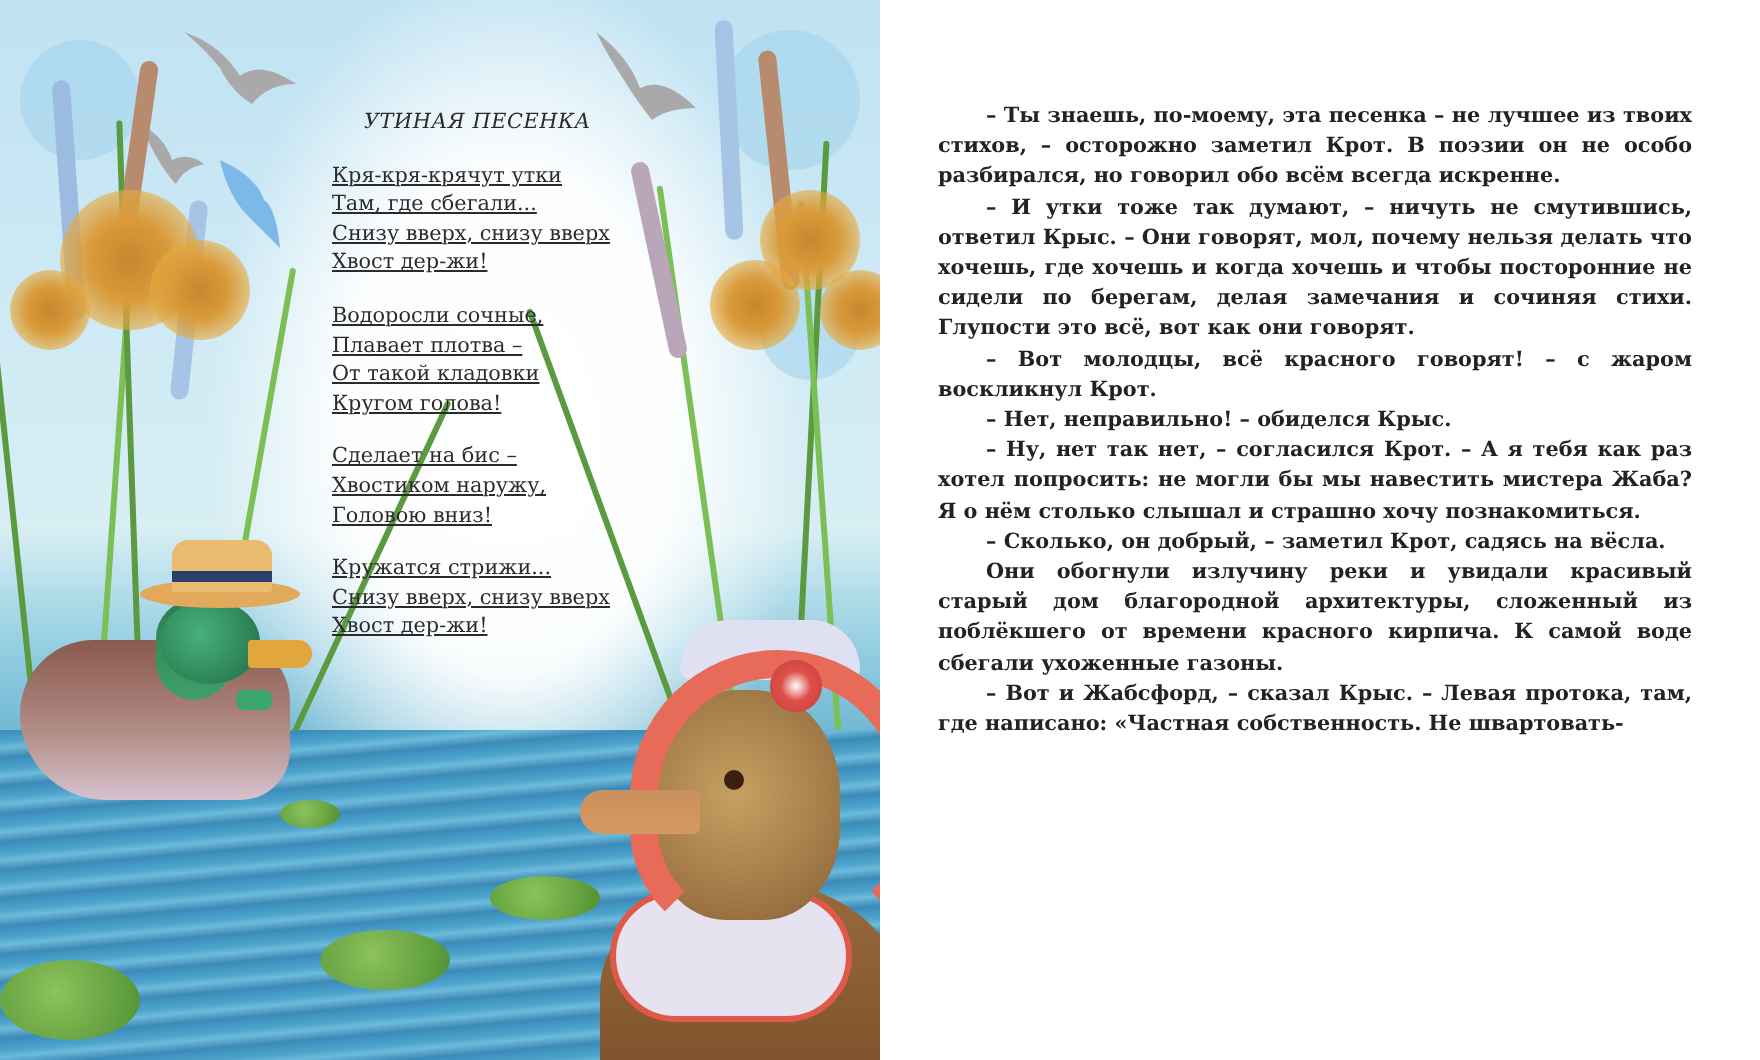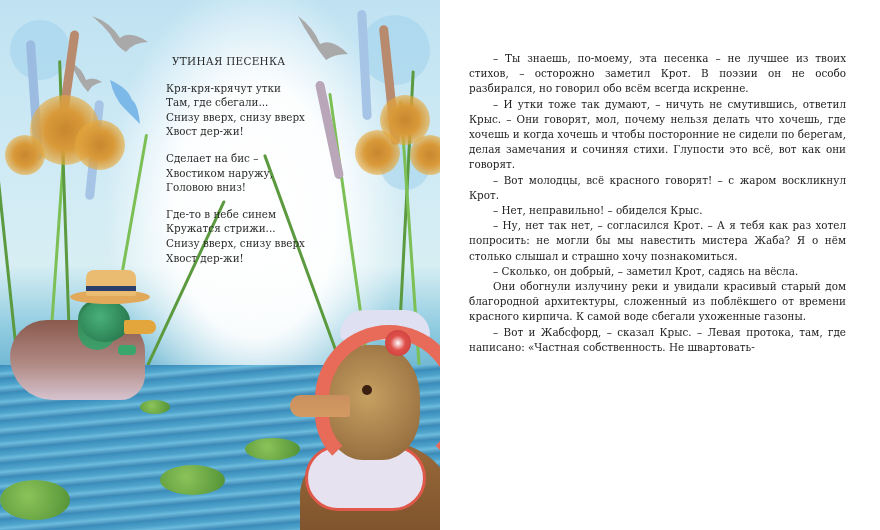--- a/index.html
+++ b/index.html
@@ -55,32 +55,32 @@
     .hen-bonnet { position:absolute; left:315px; top:325px; width:120px; height:120px; border-radius: 50% 50% 40% 40%;
       border: 14px solid #e86a58; border-bottom-color: transparent; border-left-color: #e86a58; background: transparent; }
     .hen-bonnet-top { position:absolute; left:340px; top:310px; width:90px; height:30px; border-radius: 45px 45px 10px 10px; background:#dfe0f2; }
     .hen-pompom { position:absolute; left:385px; top:330px; width:26px; height:26px; border-radius:50%;
       background: radial-gradient(circle, #fff 0%, #e0504a 40%, #c23b3b 100%); }
 
     .poem {
       position:absolute; left:166px; top:54px; width:190px;
       font-size: 10.4px; line-height: 14.6px; color:#2b2b2b;
     }
-    .poem-title { font-size: 10.4px; letter-spacing: 0.3px; margin: 0 0 12px 6px; font-weight: normal; }
-    .stanza { margin: 0 0 12px 0; }
+    .poem-title { font-size: 10.4px; letter-spacing: 0.3px; margin: 0 0 12px 16px; font-weight: normal; font-style: italic; }
+    .stanza { margin: 0 0 12px 0; text-decoration: underline; }
     .stanza div { white-space: nowrap; }
 
     
     .right-page { position:absolute; left:440px; top:0; width:440px; height:530px; background:#ffffff; }
     .prose {
       position:absolute; left:29px; top:51px; width:377px;
       font-size: 10.4px; line-height: 15.2px; color:#222;
       text-align: justify;
     }
-    .prose p { margin: 0; text-indent: 24px; }
+    .prose p { margin: 0; text-indent: 24px; font-weight: bold; }
     .page-number { position:absolute; left:0; width:508px; top:475px; text-align:right; font-size:16px; color:#333; }
   </style>
 </head>
 <body>
 
 <div class="spread">
 
   <div class="left-page">
 
     <div class="sky-blob" style="left:10px;top:20px;width:60px;height:60px;"></div>
@@ -148,26 +148,31 @@
 
     <div class="poem">
       <h2 class="poem-title">УТИНАЯ ПЕСЕНКА</h2>
       <div class="stanza">
         <div>Кря-кря-крячут утки</div>
         <div>Там, где сбегали...</div>
         <div>Снизу вверх, снизу вверх</div>
         <div>Хвост дер-жи!</div>
       </div>
       <div class="stanza">
+        <div>Водоросли сочные,</div>
+        <div>Плавает плотва –</div>
+        <div>От такой кладовки</div>
+        <div>Кругом голова!</div>
+      </div>
+      <div class="stanza">
         <div>Сделает на бис –</div>
         <div>Хвостиком наружу,</div>
         <div>Головою вниз!</div>
       </div>
       <div class="stanza">
-        <div>Где-то в небе синем</div>
         <div>Кружатся стрижи...</div>
         <div>Снизу вверх, снизу вверх</div>
         <div>Хвост дер-жи!</div>
       </div>
     </div>
   </div>
 
   <div class="right-page">
     <div class="prose">
       <p>– Ты знаешь, по-моему, эта песенка – не лучшее из твоих стихов, – осторожно заметил Крот. В поэзии он не особо разбирался, но говорил обо всём всегда искренне.</p>

